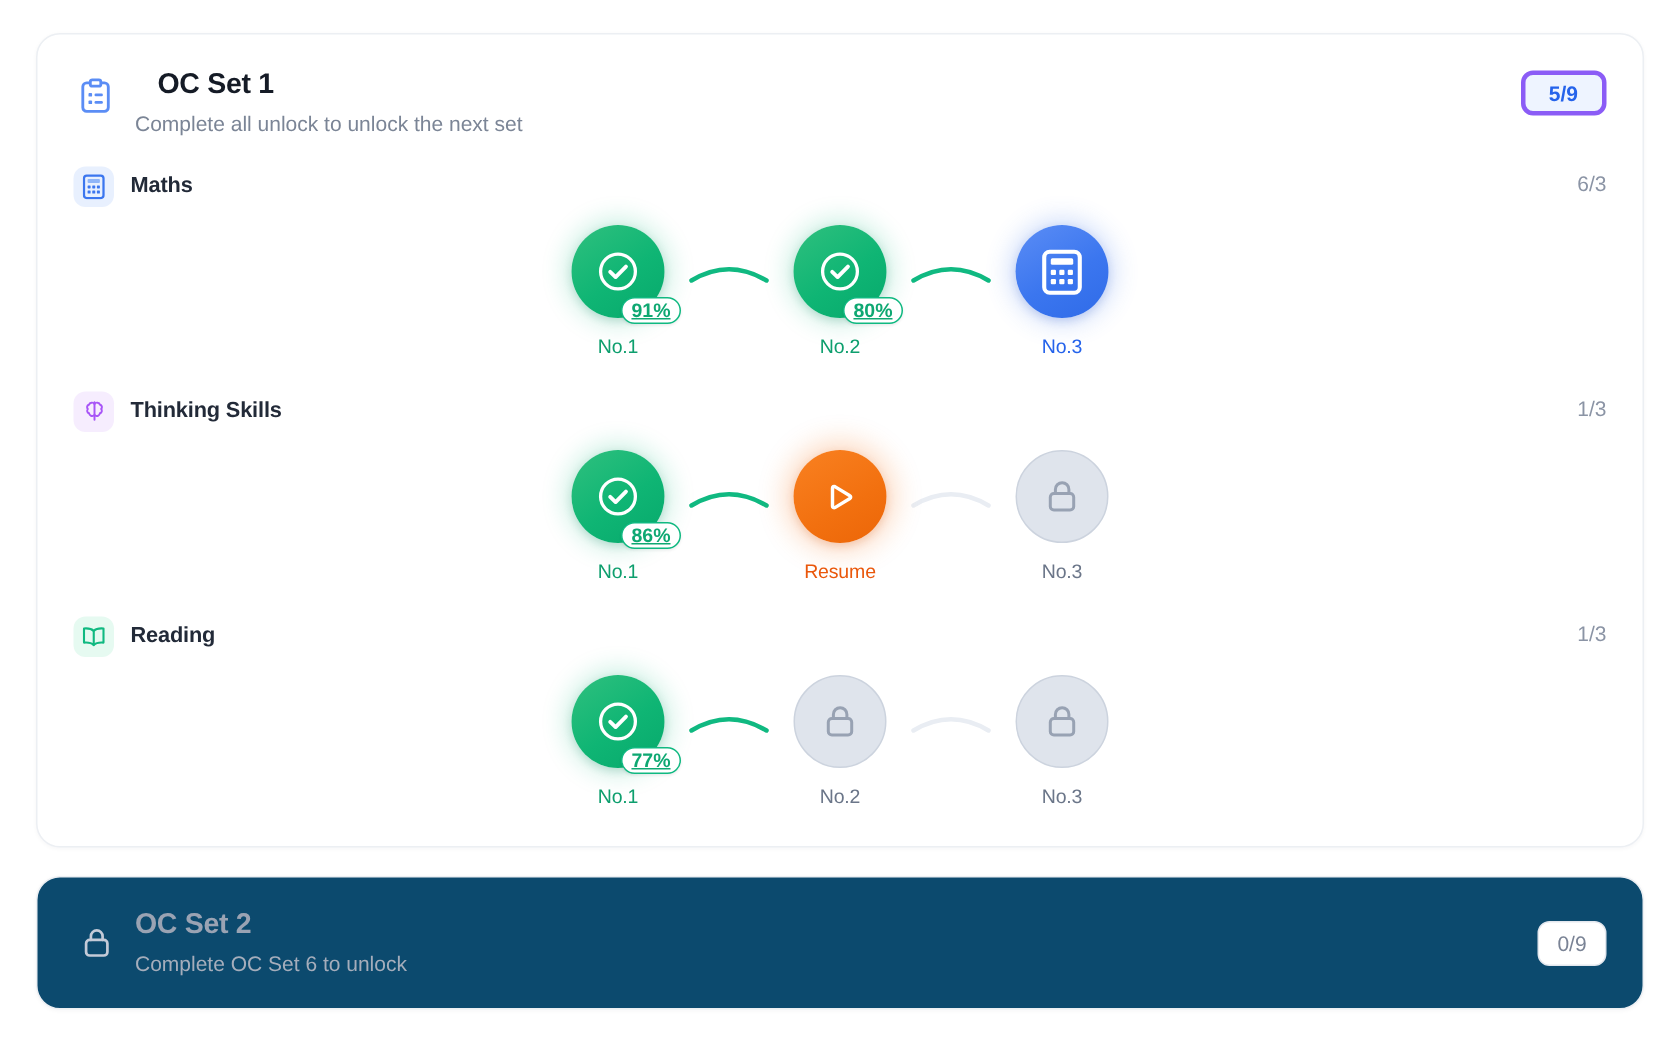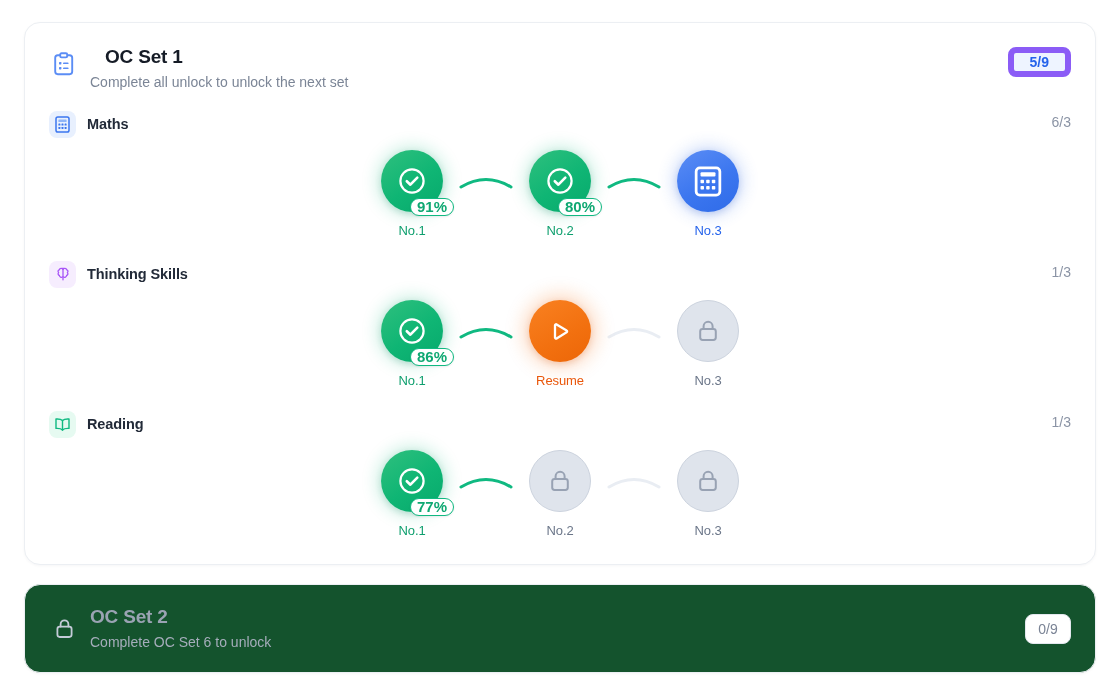--- a/index.html
+++ b/index.html
@@ -33,21 +33,21 @@
     font-size: 19px; font-weight: bold; color: #151b26; letter-spacing: -0.2px;
     line-height: 24px;
     margin-left: 15px;
   }
   .set-sub {
     font-size: 14px; color: #7b8596; margin-top: 4px; line-height: 19px;
   }
   .set-badge {
     position: absolute; right: 0; top: 2px;
     min-width: 46px; height: 30px;
-    background: #eef4ff; border: 6px solid #8b5cf6; border-radius: 8px;
+    background: #eef4ff; border: 3px solid #8b5cf6; border-radius: 8px;
     color: #2563eb; font-size: 14px; font-weight: bold;
     display: flex; align-items: center; justify-content: center;
     padding: 0 16px;
   }
 
   
   .subject { position: relative; }
   .subject-head { display: flex; align-items: center; position: relative; height: 28px; }
   .subject-icon {
     width: 27px; height: 27px; flex: 0 0 27px; border-radius: 8px;
@@ -86,23 +86,24 @@
     box-shadow: 0 0 18px 6px rgba(249,115,22,0.25), 0 2px 6px rgba(194,65,12,0.2);
   }
   .node-circle.locked {
     background: #dfe4ec;
     border: 1px solid #ccd3de;
   }
 
   .pct-badge {
     position: absolute; right: -11px; bottom: -4px;
     background: #ffffff; border: 1.6px solid #10b981; border-radius: 999px;
-    color: #0ea872; font-size: 15px; font-weight: bold;
+    color: #0ea872; font-size: 13px; font-weight: bold;
     padding: 2px 6px; line-height: 12px;
     box-shadow: 0 1px 2px rgba(16,24,40,0.08);
+    text-decoration: underline;
   }
 
   .node-label {
     margin-top: 11px; font-size: 13px; font-weight: normal; letter-spacing: -0.1px;
   }
   .lbl-done { color: #0e9f6e; }
   .lbl-blue { color: #2563eb; }
   .lbl-resume { color: #ea580c; }
   .lbl-locked { color: #6b7689; }
 
@@ -110,21 +111,21 @@
     width: 74px; height: 62px; flex: 0 0 74px;
     display: flex; align-items: center; justify-content: center;
   }
   .connector svg { display: block; }
 
   
   .card.locked-card {
     margin-top: 19px;
     padding: 20px 24px;
     display: flex; align-items: center; position: relative;
-    background: #14532d;
+    background: #0c4a6e;
   }
   .locked-icon-wrap {
     width: 30px; height: 30px; flex: 0 0 30px;
     display: flex; align-items: center; justify-content: center;
   }
   .locked-title {
     font-size: 19px; font-weight: bold; color: #9aa3b3; letter-spacing: -0.2px;
     line-height: 24px;
   }
   .locked-sub { font-size: 14px; color: #a5adbb; margin-top: 4px; line-height: 19px; }

